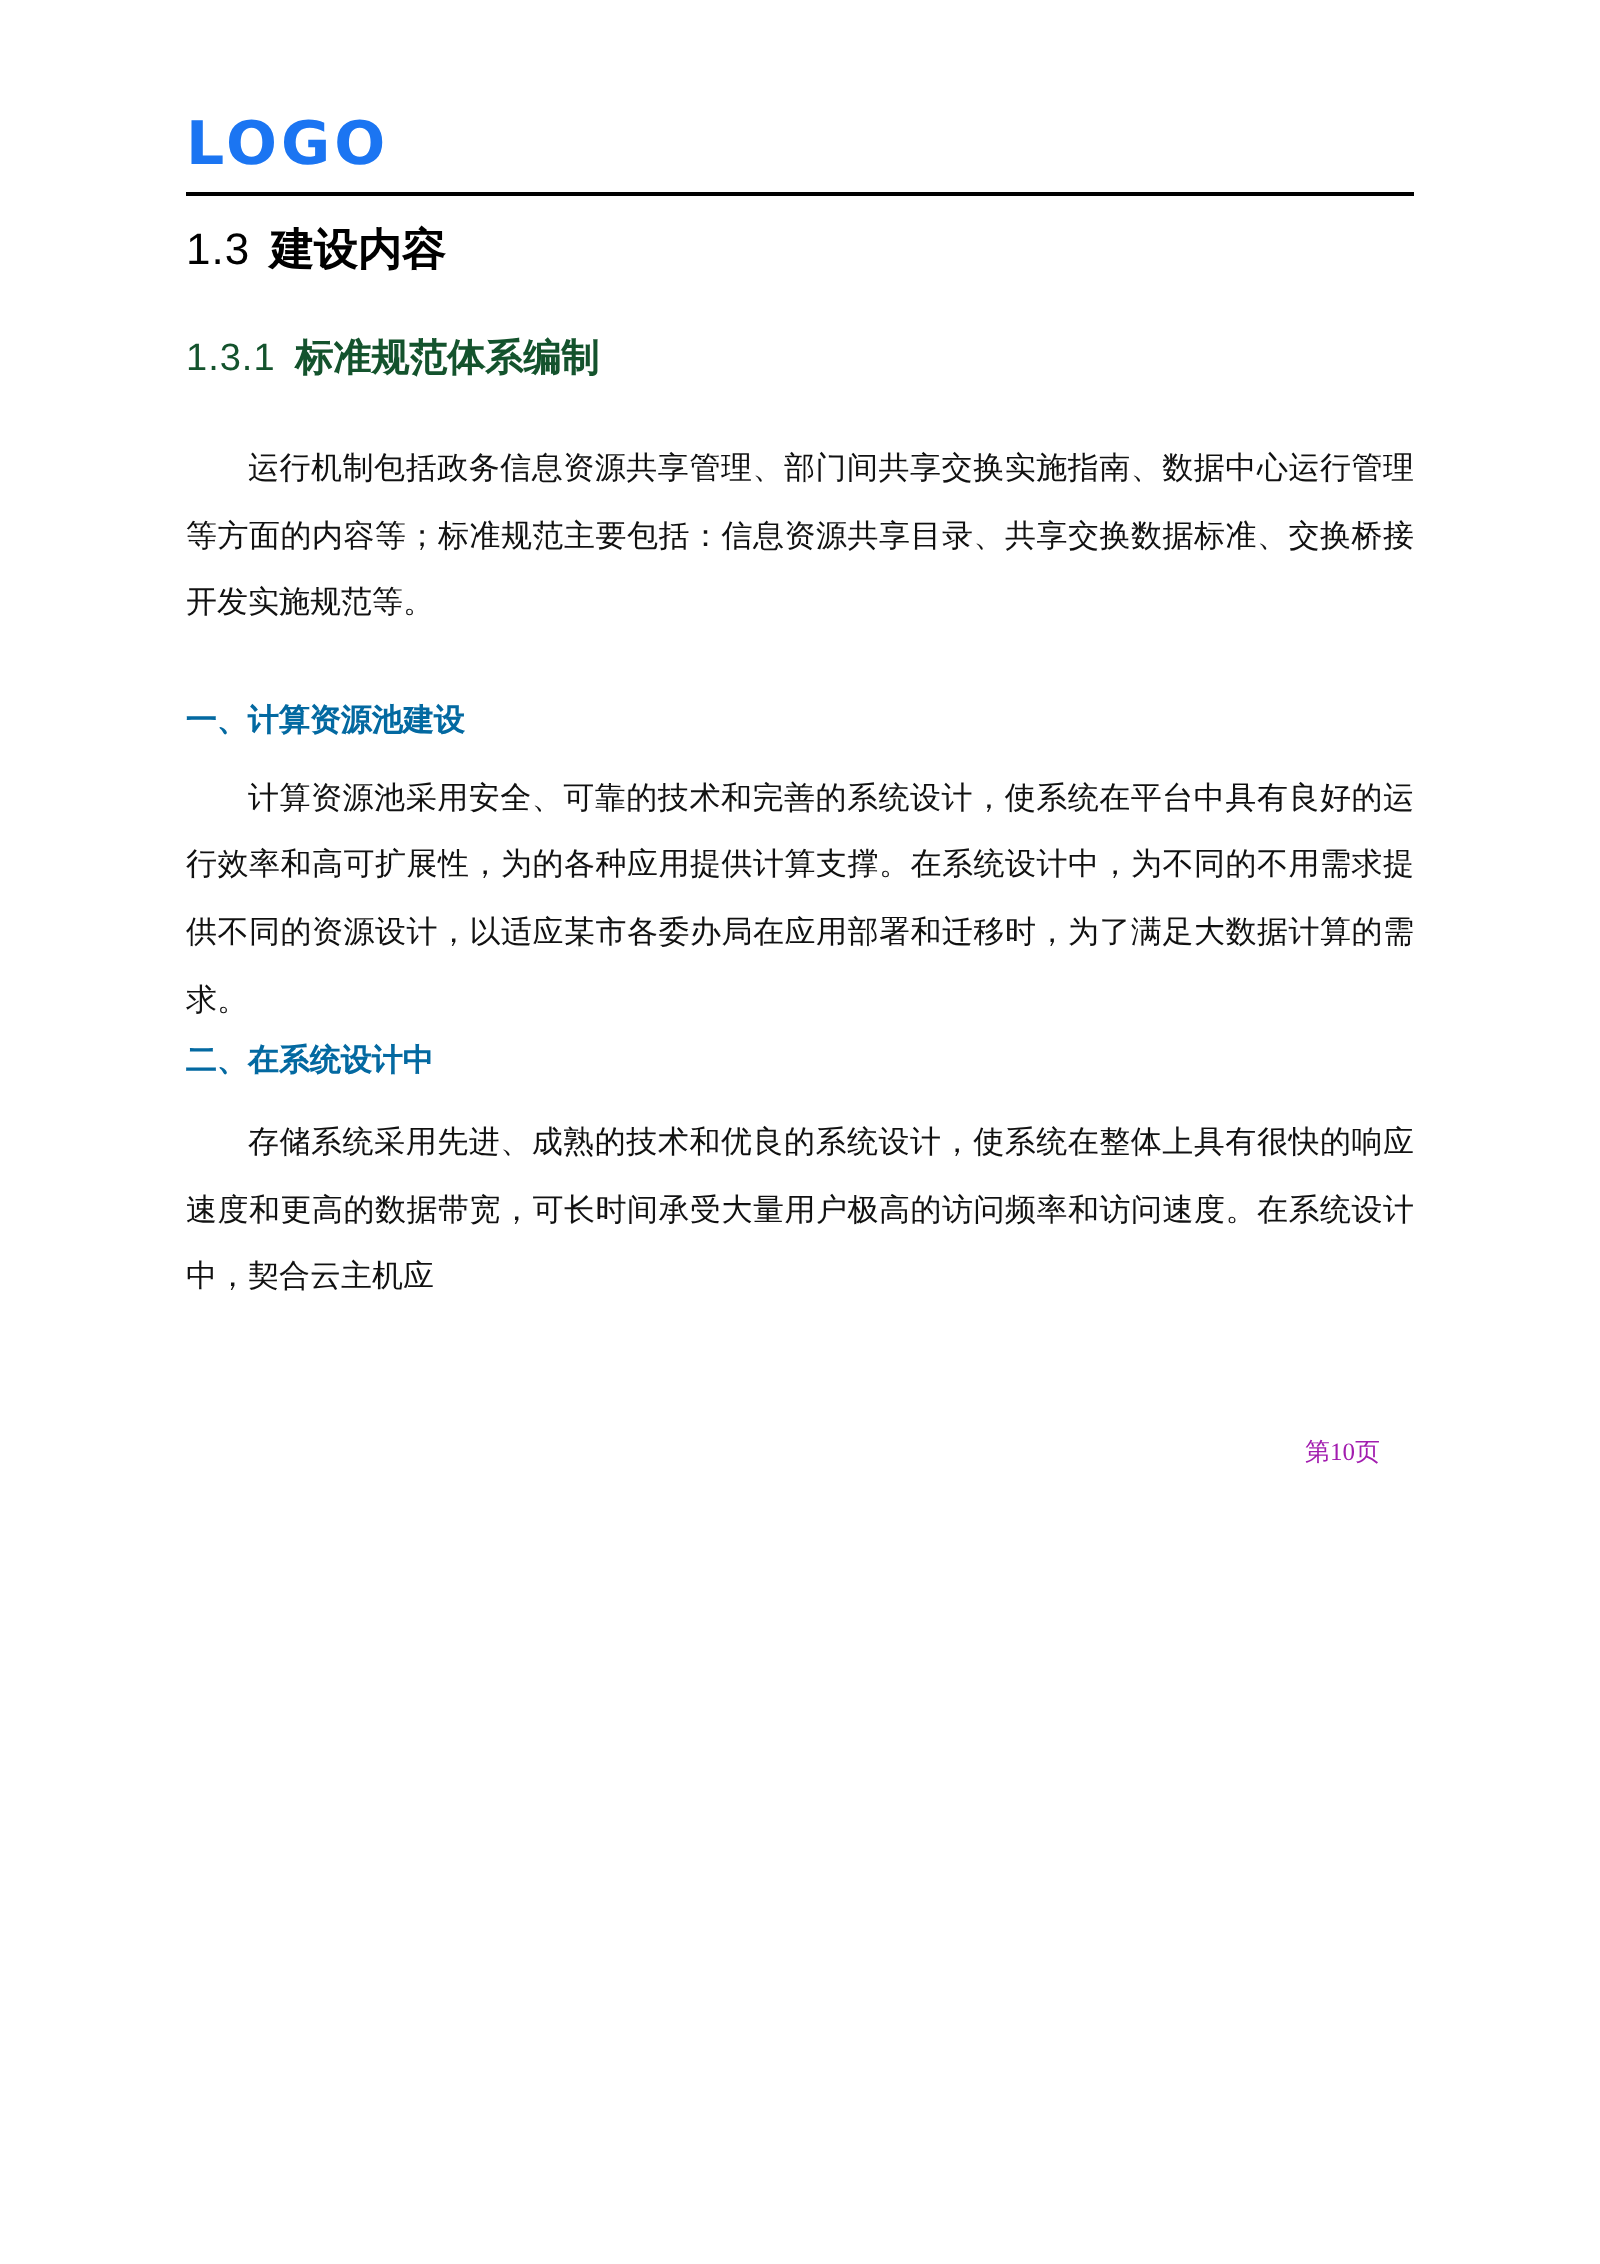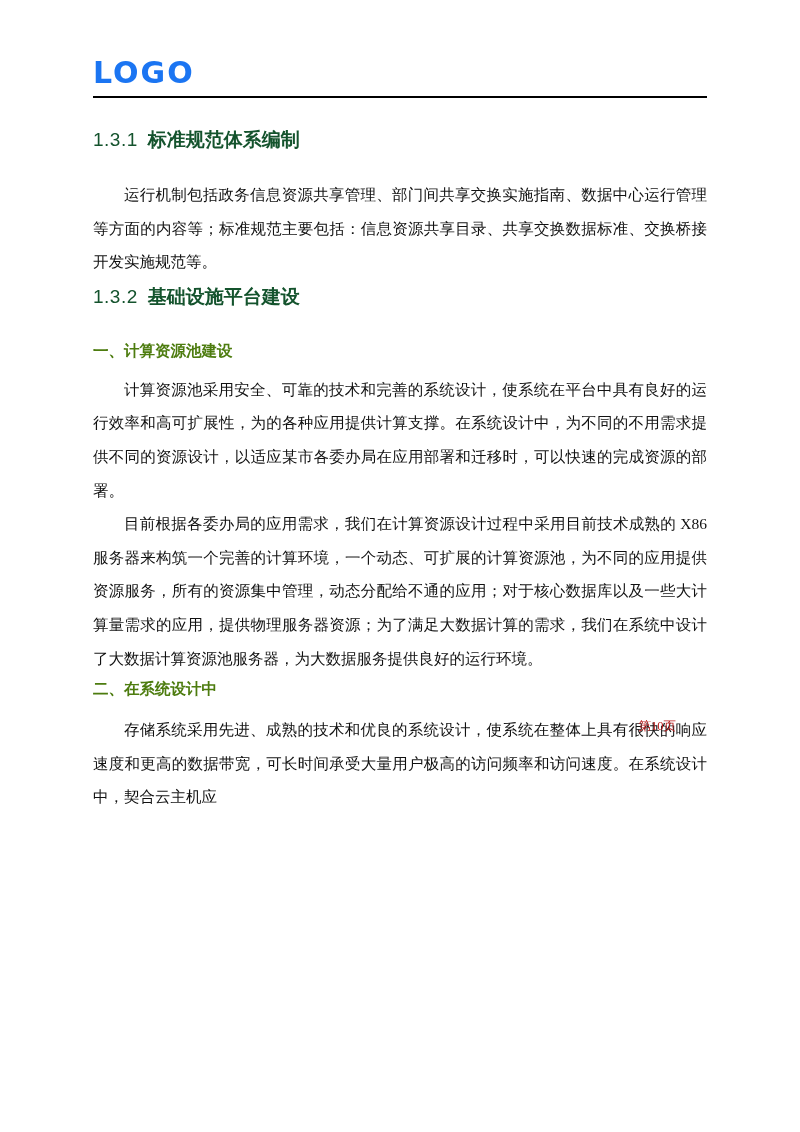--- a/index.html
+++ b/index.html
@@ -55,56 +55,55 @@
     text-indent:2em;
     color:#111111;
     margin:0;
   }
   h3.sub-h {
     margin:32px 0 0 0;
     font-family:"Liberation Sans","DejaVu Sans",sans-serif;
     font-weight:bold;
     font-size:15.5px;
     line-height:20px;
-    color:#4d7c0f;
+    color:#0369a1;
   }
   h3.sub-h.second { margin-top:4px; }
   .sub-paras { margin-top:12px; }
   .sub-paras.second { margin-top:14px; }
   .footer {
     position:absolute;
     bottom:70px;
-    right:124px;
+    right:110px;
     font-size:12.5px;
     line-height:15px;
-    color:#b91c1c;
+    color:#a21caf;
   }
 </style>
 </head>
 <body>
 
 <div class="page">
   <div class="content">
 
     <div class="logo" style="color: rgb(27, 117, 242);">LOGO</div>
     <div class="rule"></div>
 
+    <h1 class="doc-h1"><span class="h-num">1.3</span><span>建设内容</span></h1>
 
     <h2 class="doc-h2"><span class="h-num">1.3.1</span><span>标准规范体系编制</span></h2>
 
     <div class="para-block">
       <p class="body-p">运行机制包括政务信息资源共享管理、部门间共享交换实施指南、数据中心运行管理等方面的内容等；标准规范主要包括：信息资源共享目录、共享交换数据标准、交换桥接开发实施规范等。</p>
     </div>
 
-    <h2 class="doc-h2 second"><span class="h-num">1.3.2</span><span>基础设施平台建设</span></h2>
 
     <h3 class="sub-h">一、计算资源池建设</h3>
     <div class="sub-paras">
-      <p class="body-p">计算资源池采用安全、可靠的技术和完善的系统设计，使系统在平台中具有良好的运行效率和高可扩展性，为的各种应用提供计算支撑。在系统设计中，为不同的不用需求提供不同的资源设计，以适应某市各委办局在应用部署和迁移时，可以快速的完成资源的部署。</p>
-      <p class="body-p">目前根据各委办局的应用需求，我们在计算资源设计过程中采用目前技术成熟的 X86 服务器来构筑一个完善的计算环境，一个动态、可扩展的计算资源池，为不同的应用提供资源服务，所有的资源集中管理，动态分配给不通的应用；对于核心数据库以及一些大计算量需求的应用，提供物理服务器资源；为了满足大数据计算的需求，我们在系统中设计了大数据计算资源池服务器，为大数据服务提供良好的运行环境。</p>
+      <p class="body-p">计算资源池采用安全、可靠的技术和完善的系统设计，使系统在平台中具有良好的运行效率和高可扩展性，为的各种应用提供计算支撑。在系统设计中，为不同的不用需求提供不同的资源设计，以适应某市各委办局在应用部署和迁移时，为了满足大数据计算的需求。</p>
     </div>
 
     <h3 class="sub-h second">二、在系统设计中</h3>
     <div class="sub-paras second">
       <p class="body-p">存储系统采用先进、成熟的技术和优良的系统设计，使系统在整体上具有很快的响应速度和更高的数据带宽，可长时间承受大量用户极高的访问频率和访问速度。在系统设计中，契合云主机应</p>
     </div>
 
   </div>
 
   <div class="footer">第10页</div>

